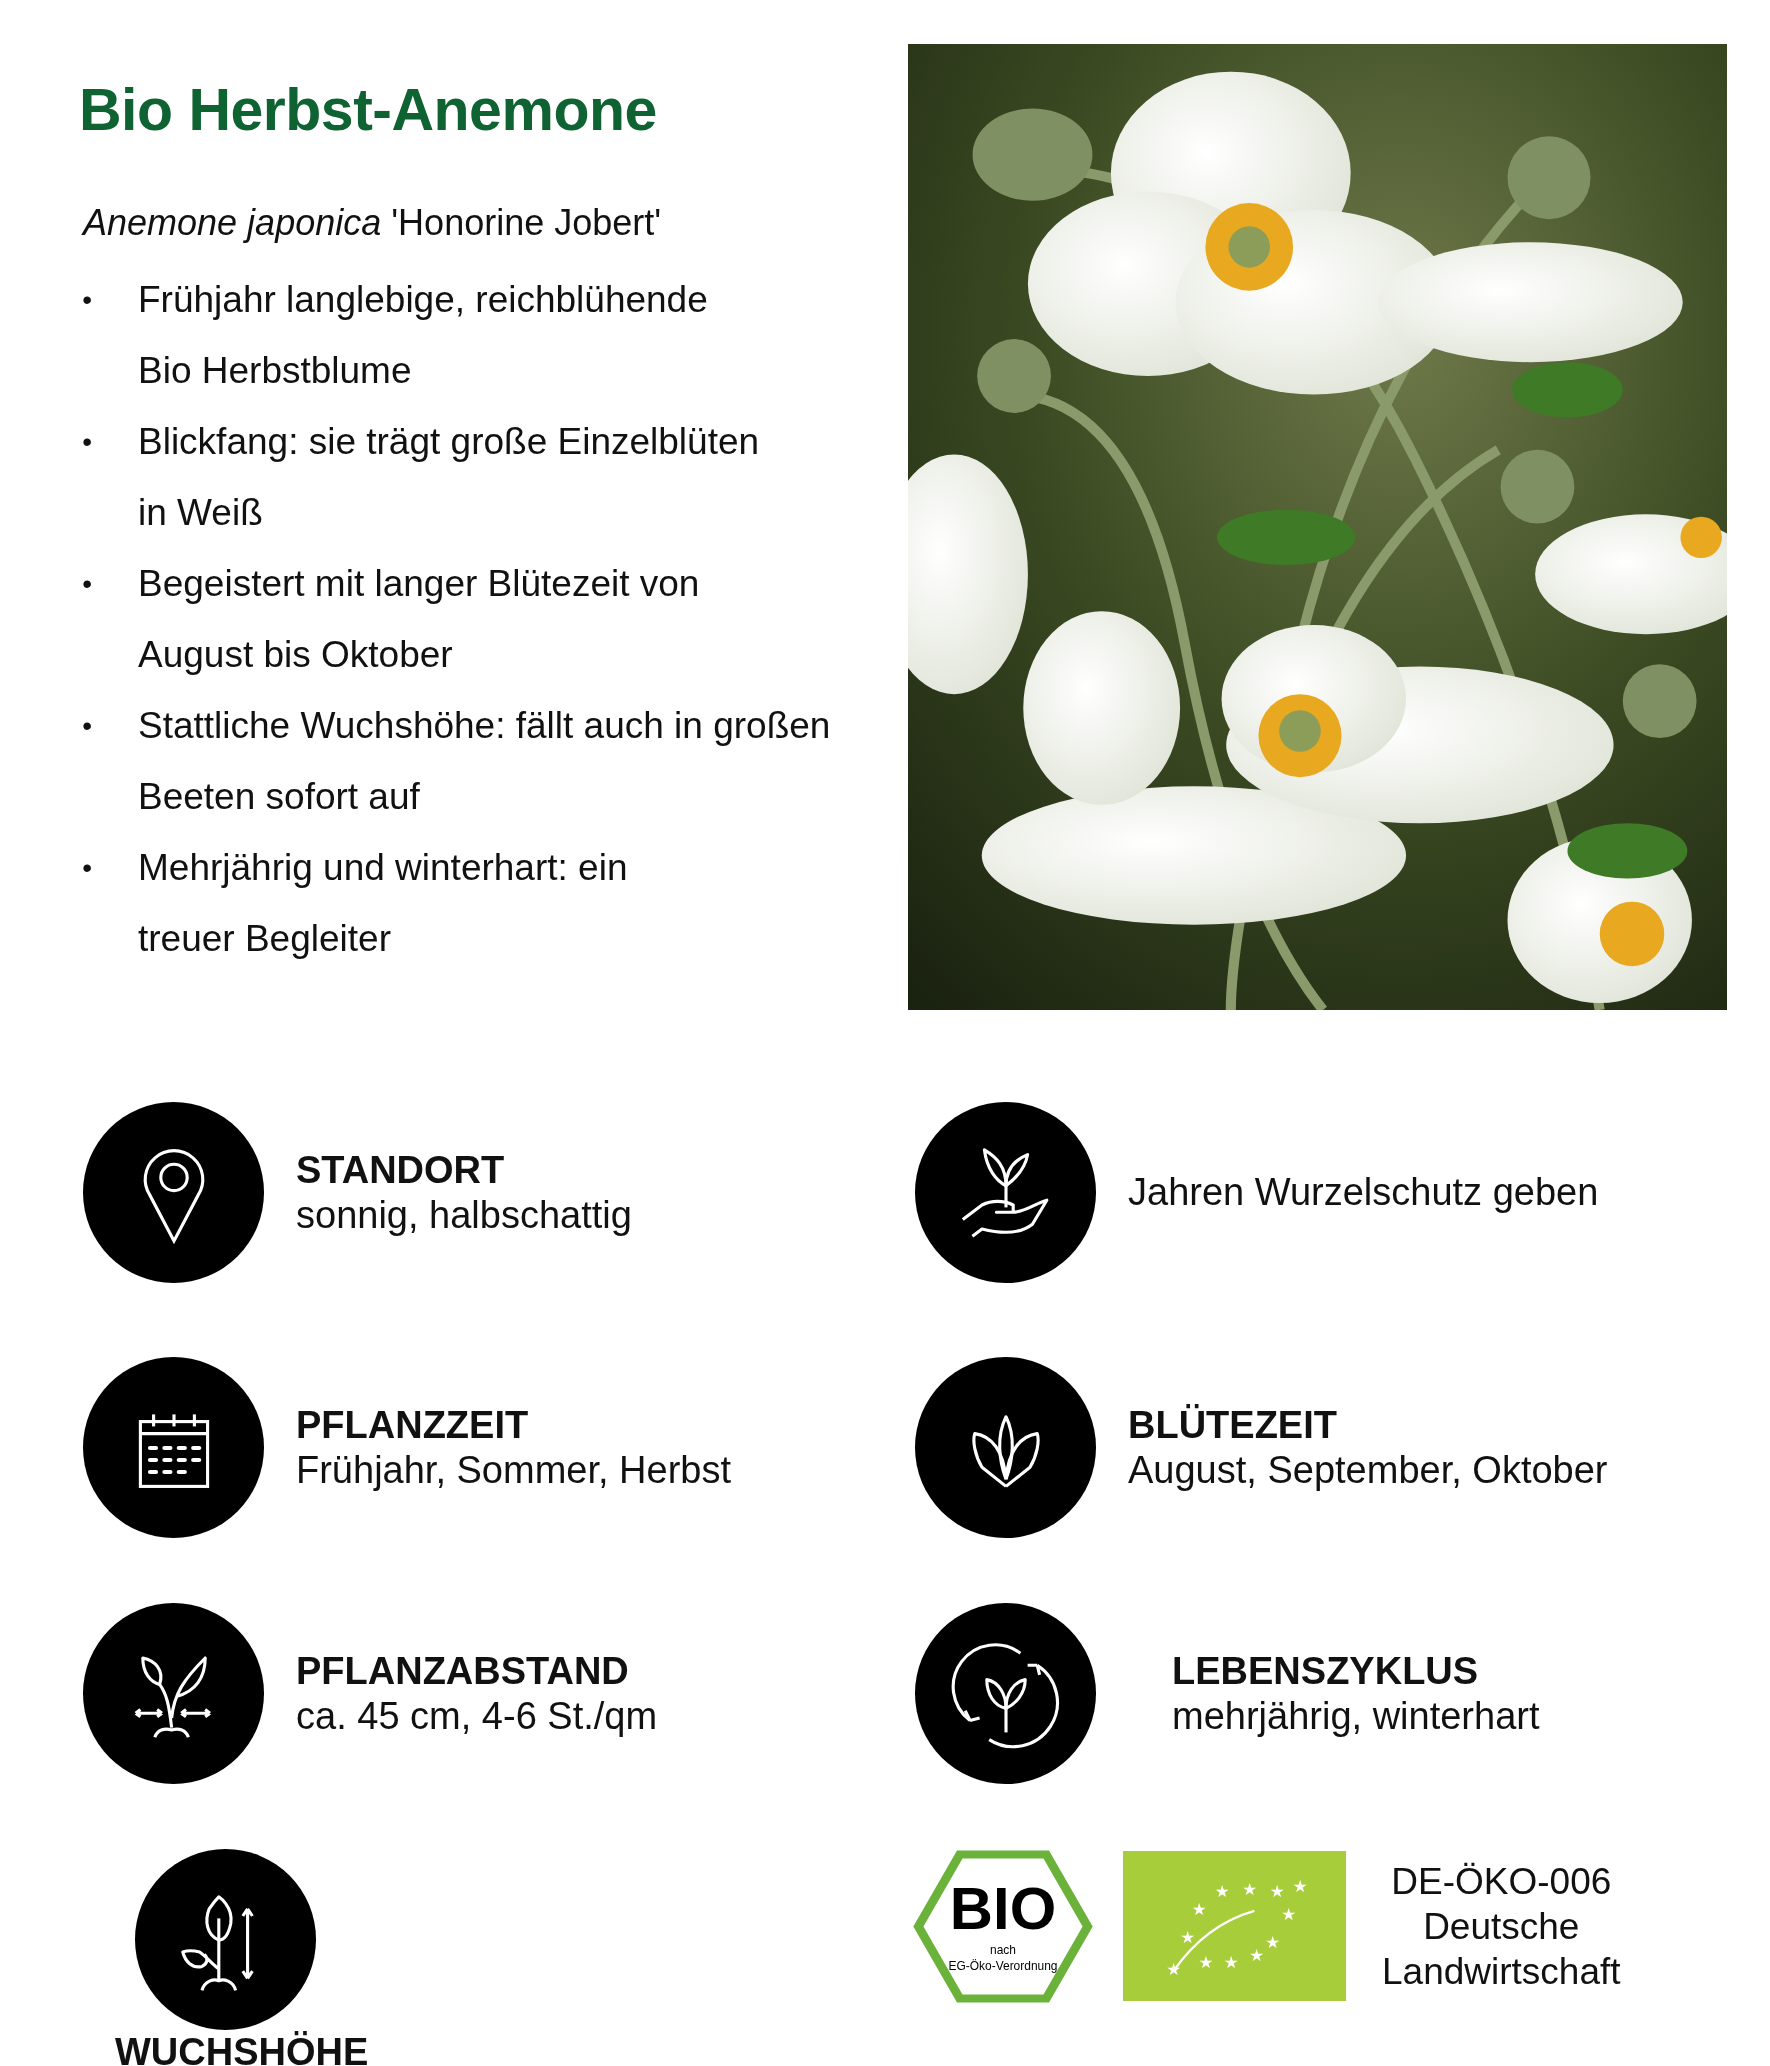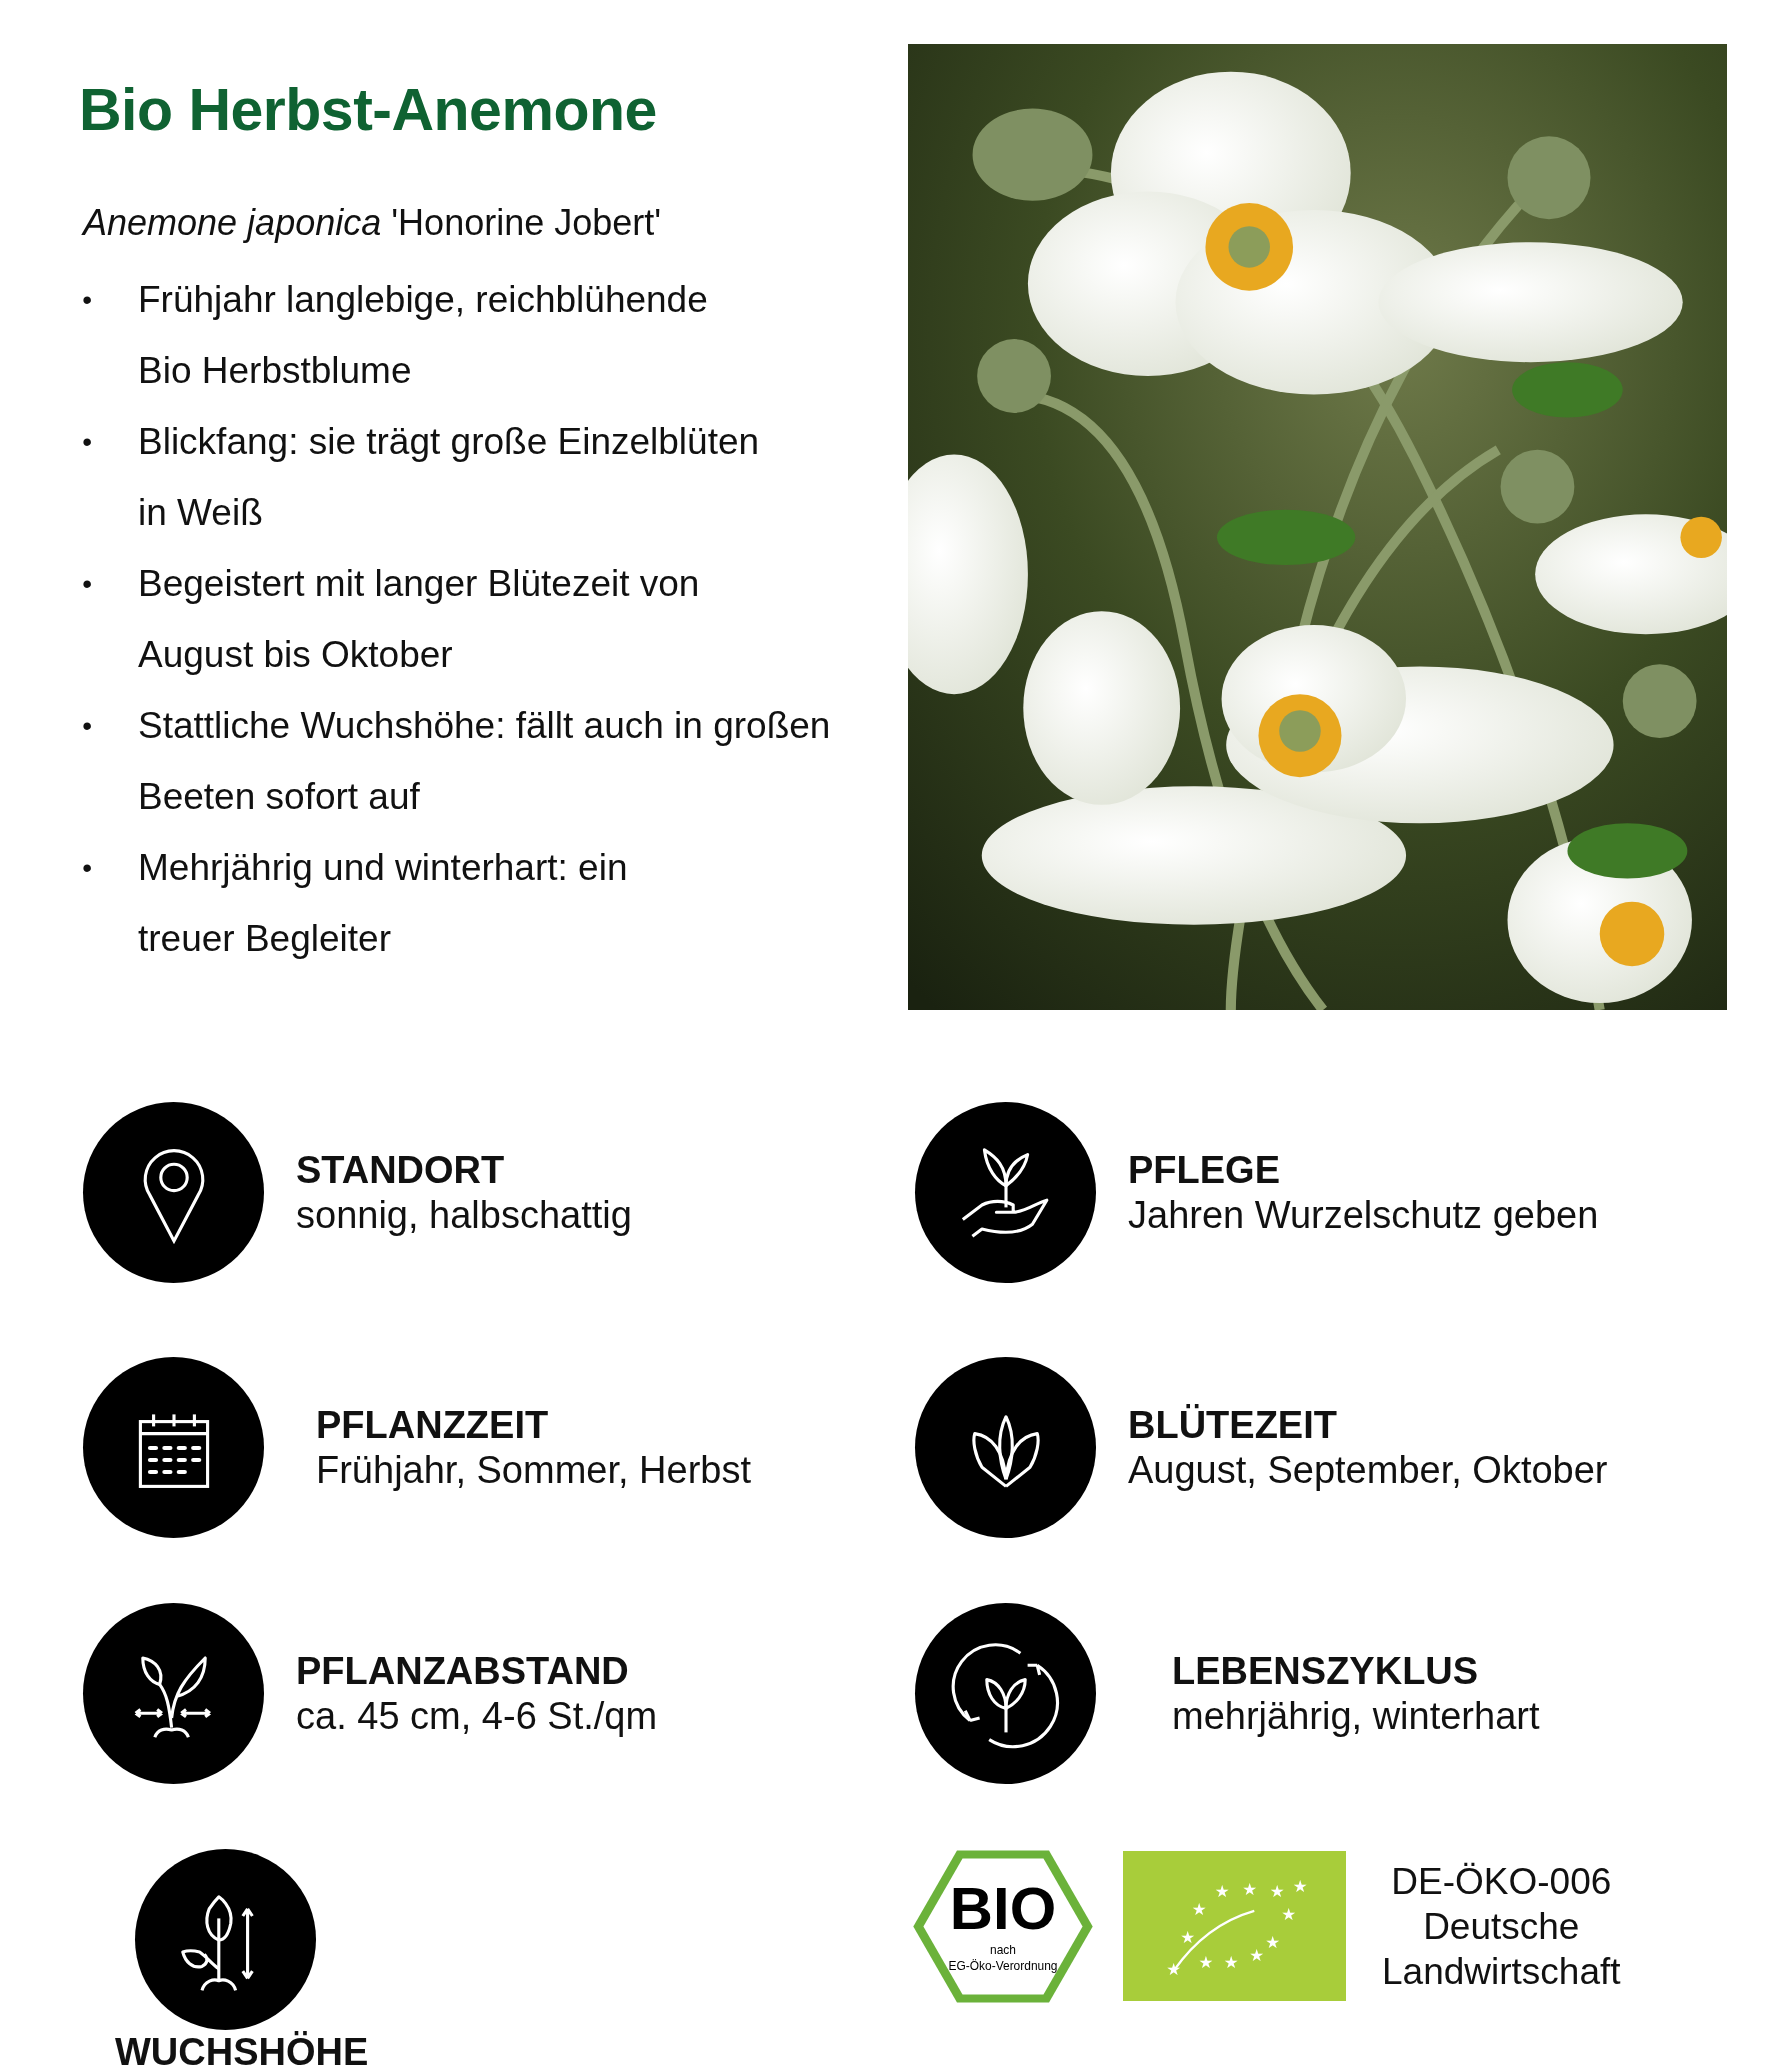--- a/index.html
+++ b/index.html
@@ -141,26 +141,25 @@
 <div class="feature" style="left:915px; top:1102px;">
   <div class="badge">
     <svg viewBox="0 0 100 100" fill="none" stroke="#fff" stroke-width="2.6" stroke-linejoin="round">
       <path d="M50 62 L50 42"></path>
       <path d="M50 44 C42 40 34 30 32 14 C42 20 50 28 50 44 Z"></path>
       <path d="M50 44 C58 38 66 30 68 18 C58 22 50 30 50 44 Z"></path>
       <path d="M14 72 L30 60 C38 56 48 56 56 60 L56 66 L42 66 L56 66 C66 66 76 58 84 56 L72 76 C62 84 46 84 30 80 L22 86"></path>
     </svg>
   </div>
   <div class="txt">
-    <span class="lbl">PFLEGE</span>
     <span class="val">Jahren Wurzelschutz geben</span>
   </div>
 </div>
 
-<div class="feature" style="left:83px; top:1357px;gap:20px;">
+<div class="feature" style="left:83px; top:1357px;">
   <div class="badge">
     <svg viewBox="0 0 100 100" fill="none" stroke="#fff" stroke-width="2.6">
       <rect x="22" y="28" width="56" height="54"></rect>
       <line x1="22" y1="38" x2="78" y2="38"></line>
       <line x1="33" y1="22" x2="33" y2="32"></line>
         <line x1="50" y1="22" x2="50" y2="32"></line>
         <line x1="67" y1="22" x2="67" y2="32"></line>
       <g stroke-width="3.5" stroke-linecap="round">
         <line x1="30" y1="50" x2="35" y2="50"></line>
           <line x1="42" y1="50" x2="47" y2="50"></line>

